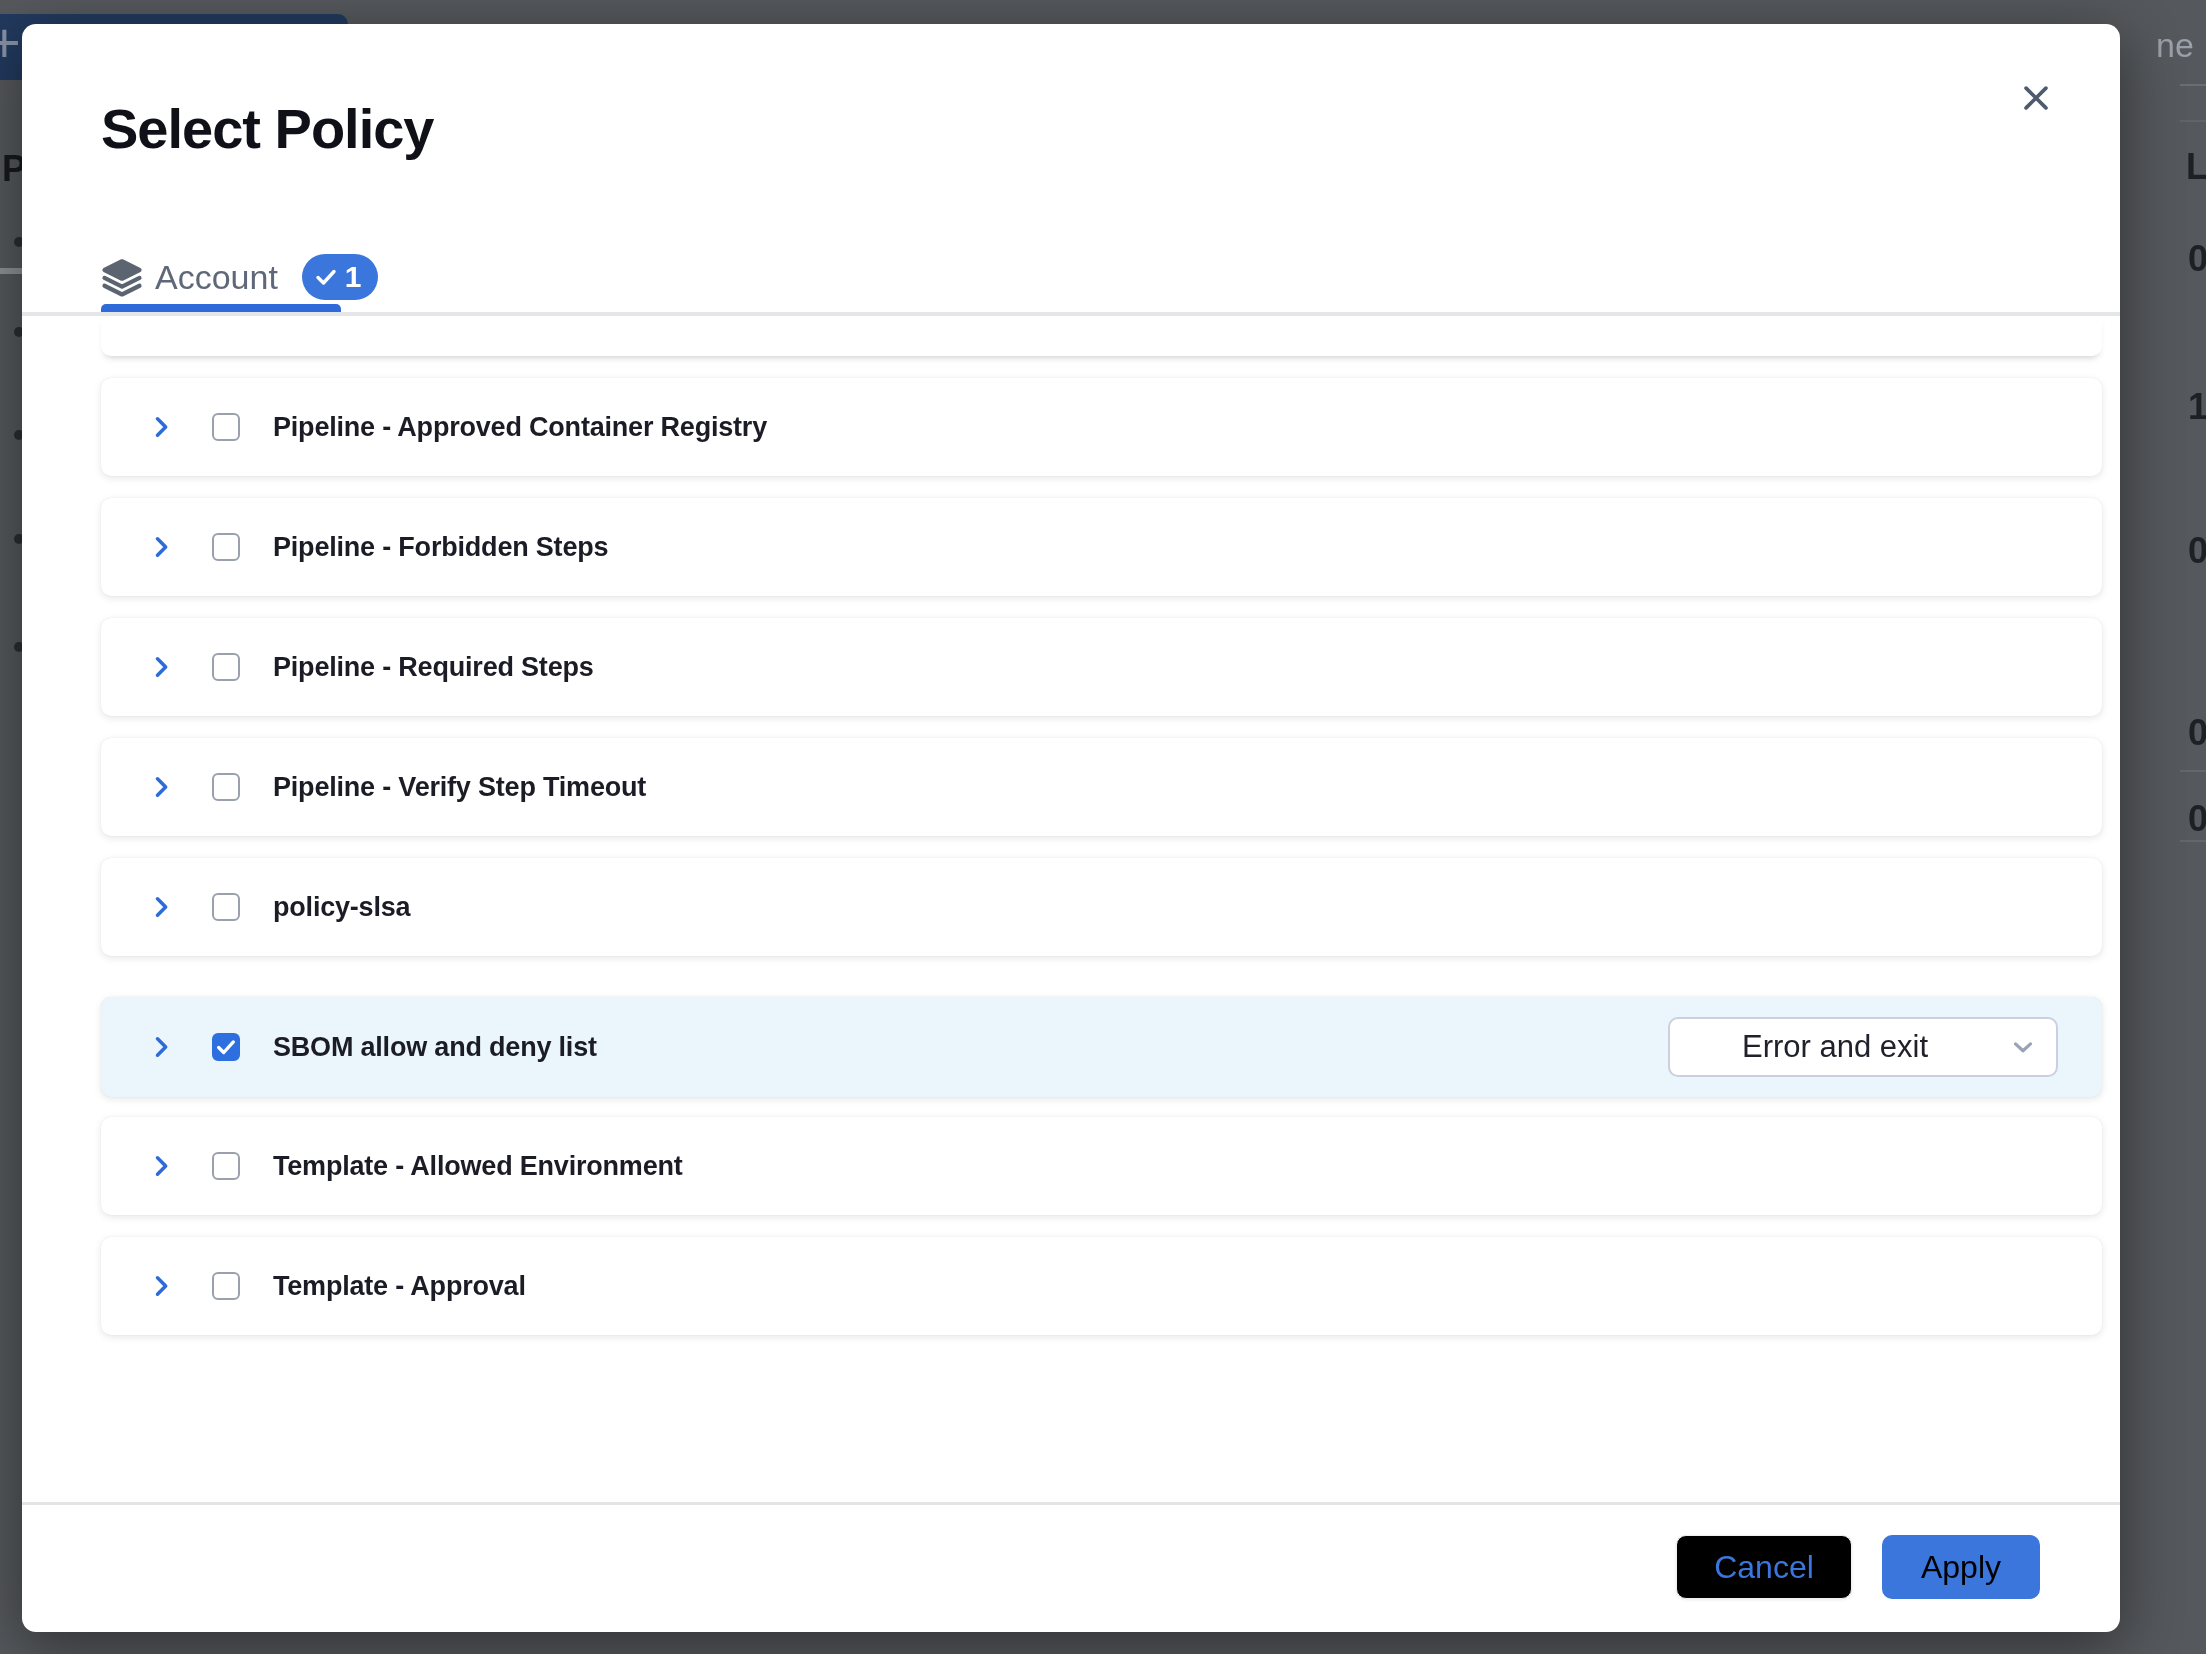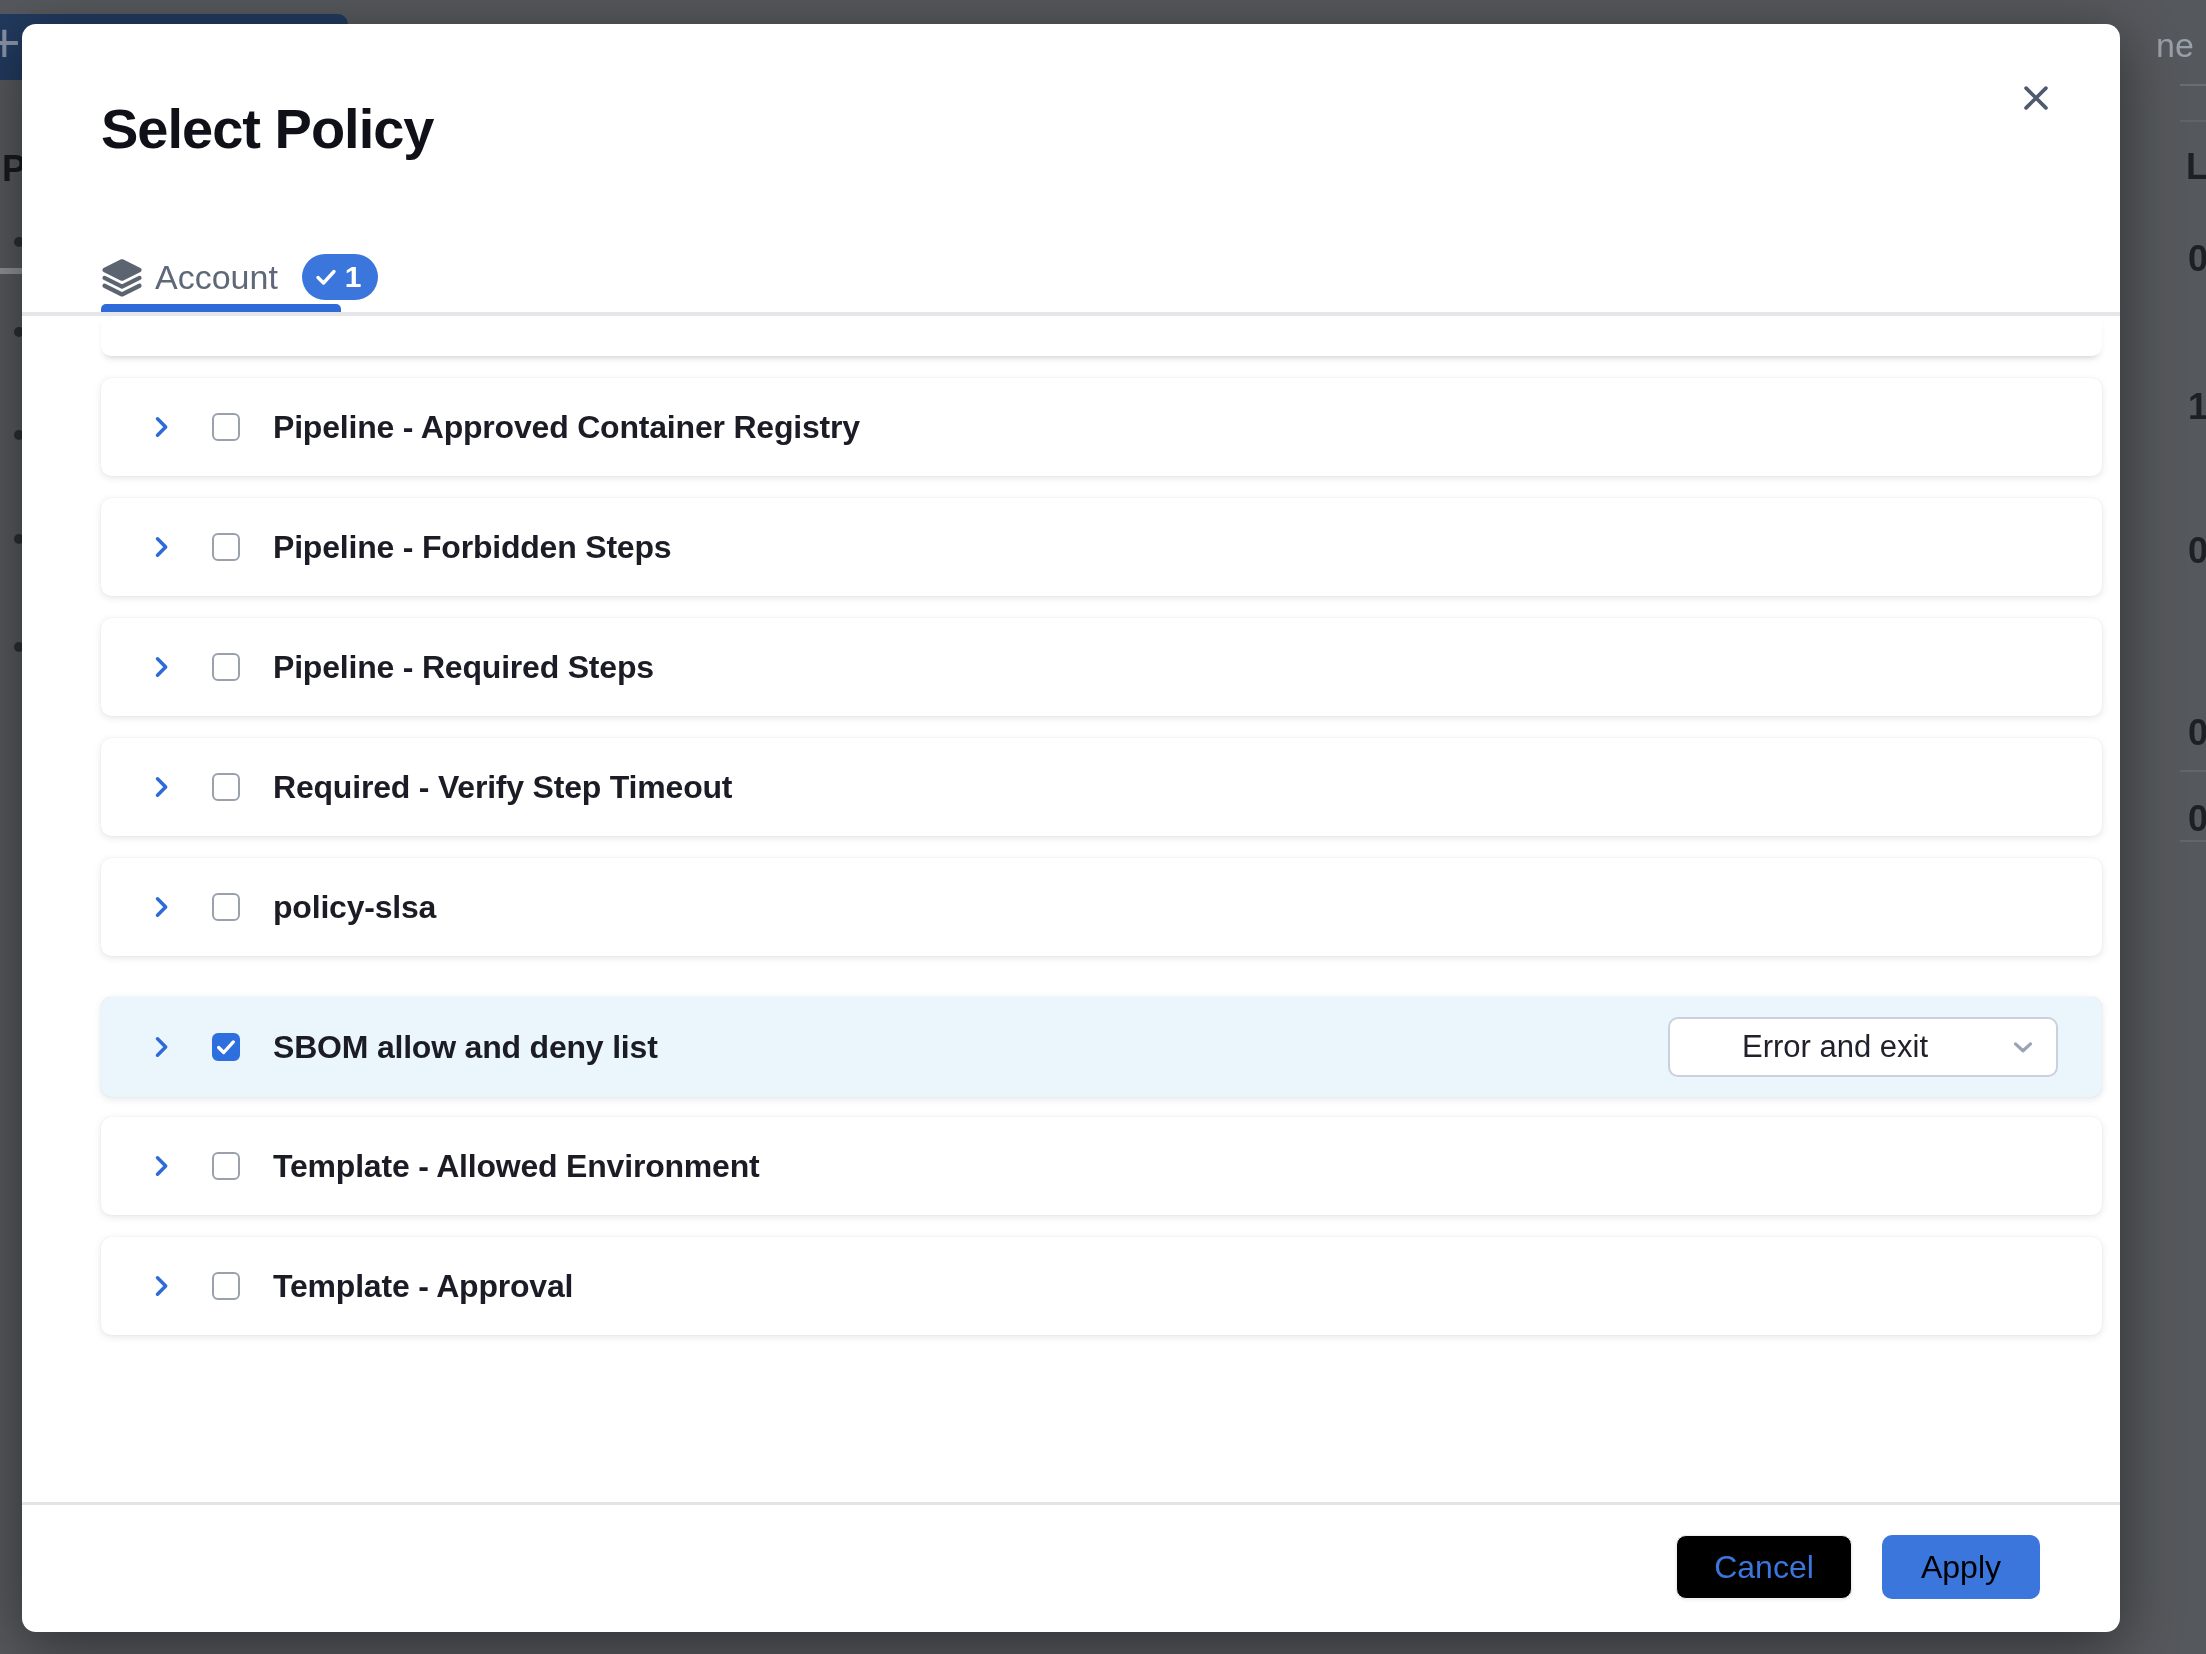--- a/index.html
+++ b/index.html
@@ -40,21 +40,21 @@
        box-shadow:0 2px 7px rgba(96,97,112,.16),0 0 1px rgba(40,41,61,.12);margin-top:22px;}
   .row:first-of-type{margin-top:17px;}
   .row.selected{background:var(--selected_row_bg,#eaf6fb);height:100px;margin-top:41px;}
   .row.selected + .row{margin-top:20px;}
   .chev{width:28px;height:28px;flex:0 0 auto;display:flex;align-items:center;justify-content:center;}
   .cb{width:28px;height:28px;flex:0 0 auto;margin-left:37px;border:2.5px solid #9ba1ac;border-radius:6px;
       box-sizing:border-box;background:#fff;display:flex;align-items:center;justify-content:center;}
   .cb svg{display:none;}
   .cb.checked{background:var(--checkbox_checked,#2e6fe0);border-color:var(--checkbox_checked,#2e6fe0);}
   .cb.checked svg{display:block;}
-  .row-label{margin-left:33px;font-size:32px;font-weight:700;color:#1c1c26;letter-spacing:-0.2px;}
+  .row-label{margin-left:33px;font-size:27px;font-weight:700;color:#1c1c26;letter-spacing:-0.2px;}
   .action-select{margin-left:auto;margin-right:44px;width:390px;height:60px;background:#fff;
                  border:2px solid #cad0dd;border-radius:10px;box-sizing:border-box;display:flex;
                  align-items:center;cursor:pointer;padding-left:48px;}
   .action-select-value{margin-left:24px;font-size:31px;color:#21212b;}
   .action-select .dd-chev{margin-left:auto;margin-right:18px;display:flex;}
 
   .footer-divider{position:absolute;left:0;top:1478px;width:100%;height:3px;background:#e3e4e8;}
   .footer{position:absolute;left:0;top:1481px;right:80px;height:124px;display:flex;align-items:center;
           justify-content:flex-end;gap:30px;}
   .btn{height:64px;border-radius:10px;font-family:"Liberation Sans",sans-serif;font-size:32px;font-weight:500;
@@ -153,21 +153,21 @@
         <span class="row-label">Pipeline - Required Steps</span>
       </div>
 
       <div class="row">
         <span class="chev">
             <svg width="28" height="28" viewBox="0 0 24 24" fill="none" stroke="#2e6bd9" stroke-width="3" stroke-linecap="round" stroke-linejoin="round">
               <path d="M9 5 L16 12 L9 19"></path>
             </svg>
           </span>
         <span class="cb"></span>
-        <span class="row-label">Required - Verify Step Timeout</span>
+        <span class="row-label">Pipeline - Verify Step Timeout</span>
       </div>
 
       <div class="row">
         <span class="chev">
             <svg width="28" height="28" viewBox="0 0 24 24" fill="none" stroke="#2e6bd9" stroke-width="3" stroke-linecap="round" stroke-linejoin="round">
               <path d="M9 5 L16 12 L9 19"></path>
             </svg>
           </span>
         <span class="cb"></span>
         <span class="row-label">policy-slsa</span>

